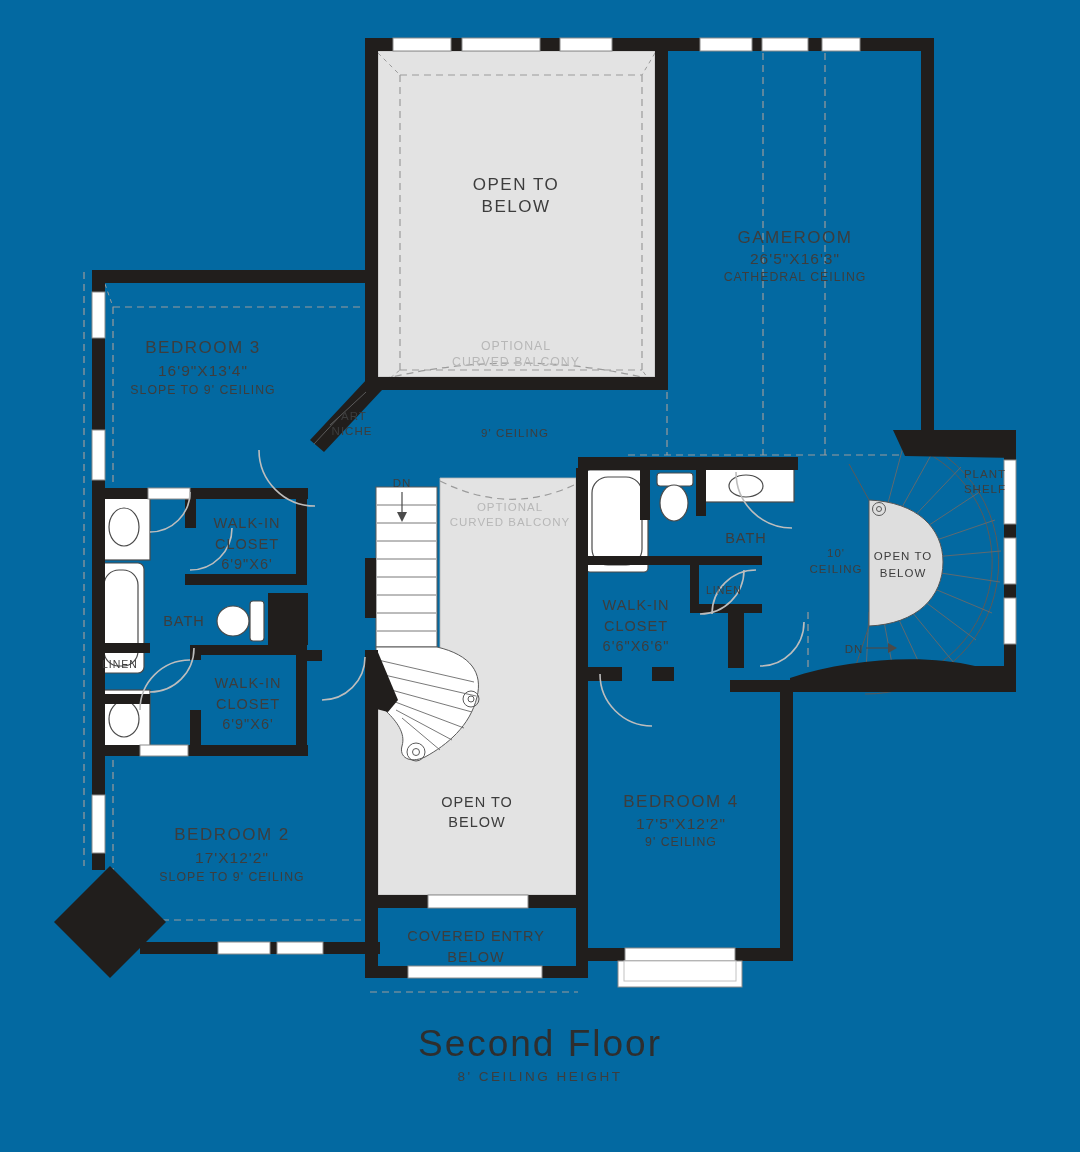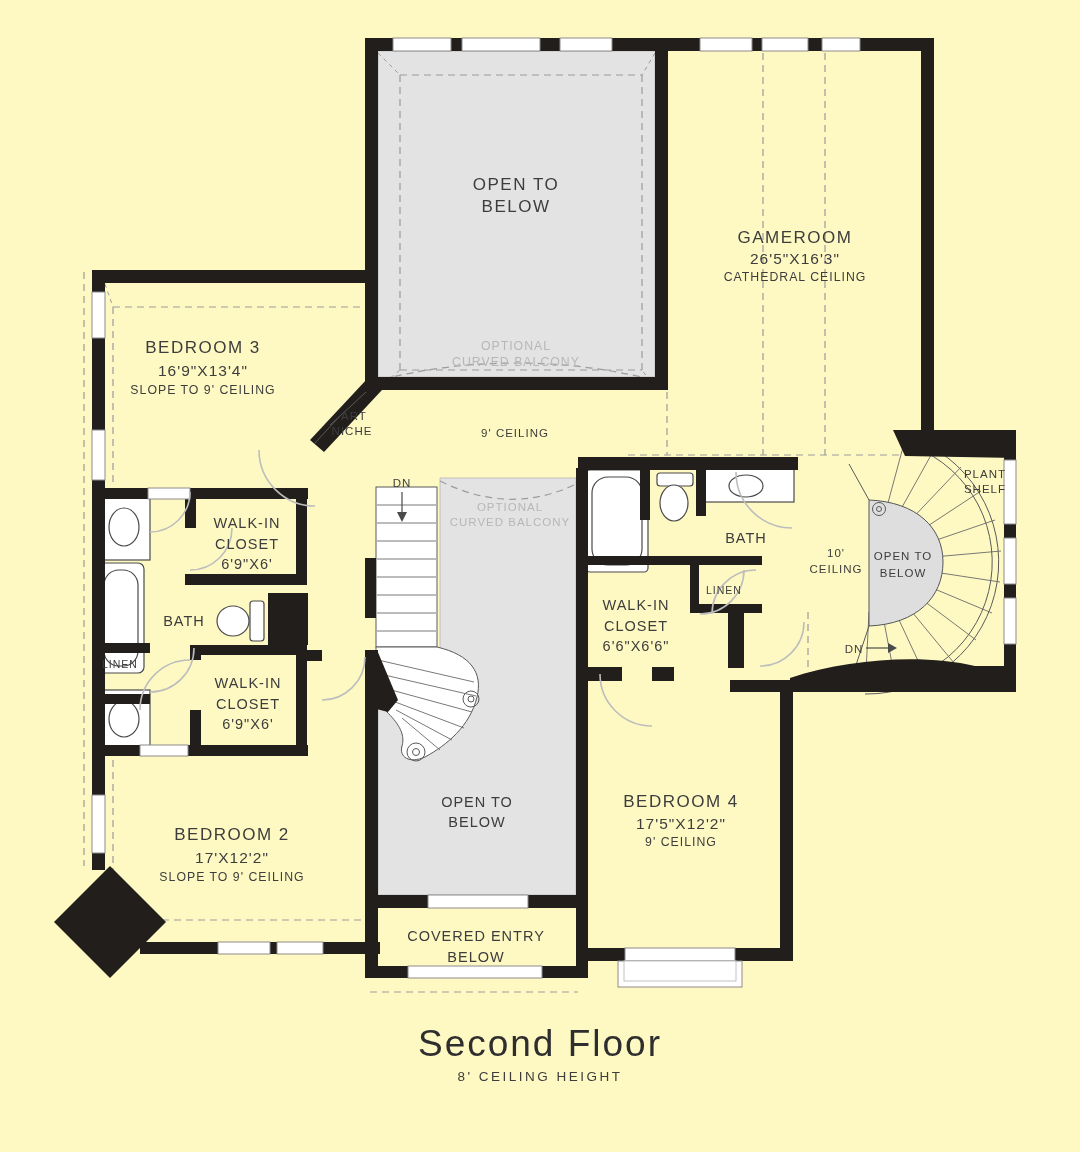--- a/index.html
+++ b/index.html
@@ -1,16 +1,16 @@
 <!DOCTYPE html>
 <html><head>
 <meta charset="utf-8">
 <style>
   html,body{margin:0;padding:0;background:#ffffff;}
-  .canvas{position:relative;width:1080px;height:1152px;background:#fef9c3;overflow:hidden;}
+  .canvas{position:relative;width:1080px;height:1152px;background:#0369a1;overflow:hidden;}
   svg{display:block;}
   .wall{fill:#211e1c;stroke:none;}
   .win{fill:#ffffff;stroke:#8c8c8c;stroke-width:1;}
   .winlite{fill:#ffffff;stroke:#c2c2c2;stroke-width:1;}
   .gray{fill:#e3e3e3;stroke:#b5b5b5;stroke-width:0.8;}
   .dash{fill:none;stroke:#9b9b9b;stroke-width:1.2;stroke-dasharray:7 5;}
   .dashsm{fill:none;stroke:#9b9b9b;stroke-width:1;stroke-dasharray:4 4;}
   .thin{fill:none;stroke:#5a5a5a;stroke-width:1;}
   .stairfill{fill:#ffffff;stroke:#5a5a5a;stroke-width:1;}
   .tread{fill:none;stroke:#6a6a6a;stroke-width:0.9;}

